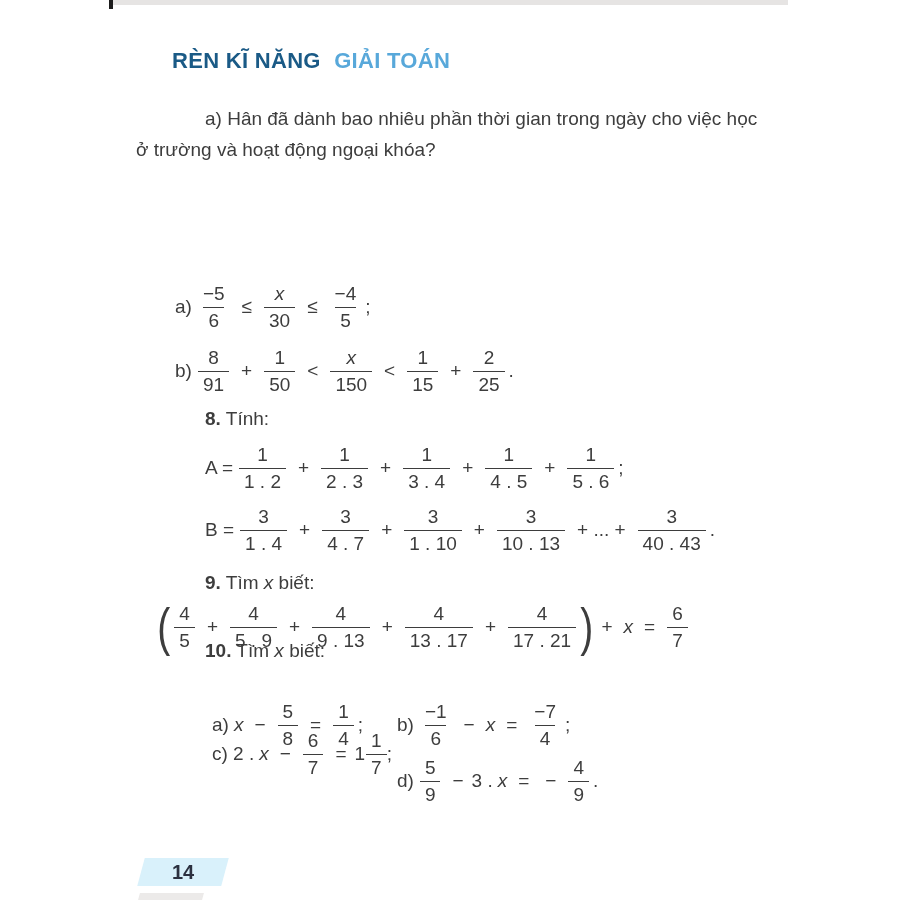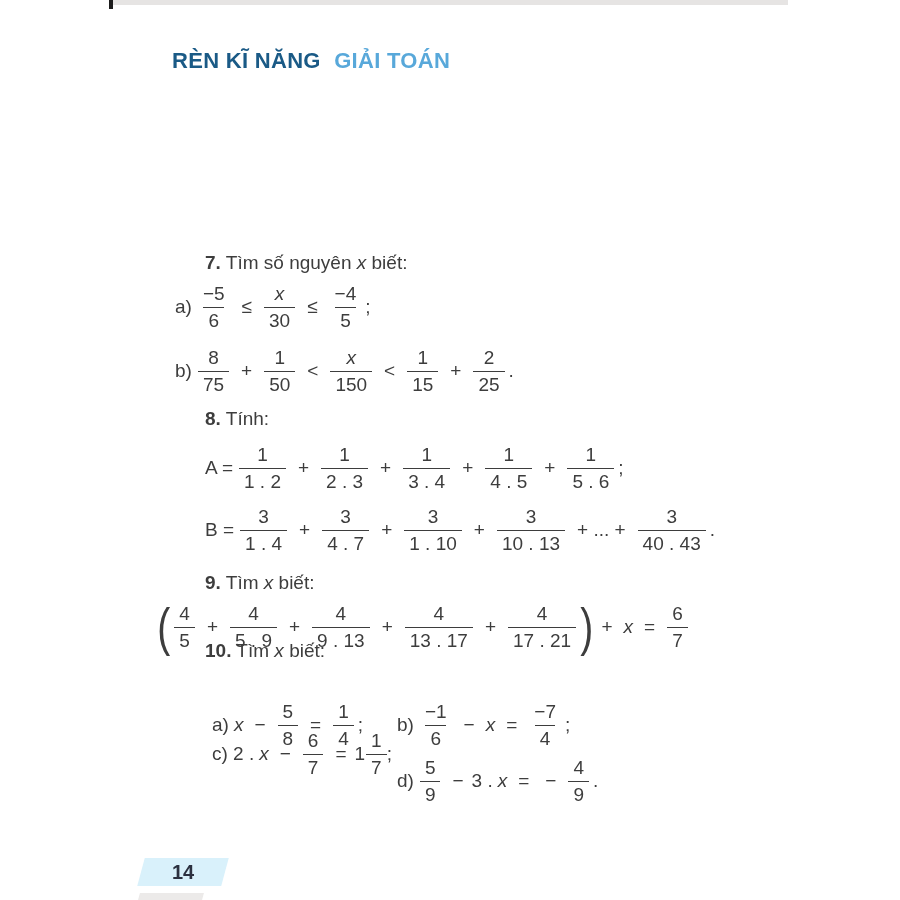--- a/index.html
+++ b/index.html
@@ -55,23 +55,26 @@
 <div id="page">
 
   <div class="top-strip"></div>
   <div class="top-tick"></div>
 
   <div class="header">
     <span class="strong">RÈN KĨ NĂNG</span>
     <span class="light">GIẢI TOÁN</span>
   </div>
 
-
-
-  <div class="heading" style="top:252px;"><span class="bold">7.</span><span class="txt"> Tìm số nguyên </span><span class="var">x</span><span class="txt"> biết:</span></div>
+  <div class="para" style="top:103px;">
+    <div class="line indent">a) Hân đã dành bao nhiêu phần thời gian trong ngày cho việc học</div>
+    <div class="line">ở trường và hoạt động ngoại khóa?</div>
+  </div>
+
+
   <div class="formula" style="left:175px;top:283px;">
       <span class="txt">a) </span>
       <span class="frac">
         <span class="num">−5</span>
         <span class="den">6</span>
       </span>
       <span class="op">≤</span>
       <span class="frac">
         <span class="num var">x</span>
         <span class="den">30</span>
@@ -80,21 +83,21 @@
       <span class="frac">
         <span class="num">−4</span>
         <span class="den">5</span>
       </span>
       <span class="txt">;</span>
     </div>
   <div class="formula" style="left:175px;top:347px;">
       <span class="txt">b) </span>
       <span class="frac">
         <span class="num">8</span>
-        <span class="den">75</span>
+        <span class="den">91</span>
       </span>
       <span class="op">+</span>
       <span class="frac">
         <span class="num">1</span>
         <span class="den">50</span>
       </span>
       <span class="op">&lt;</span>
       <span class="frac">
         <span class="num var">x</span>
         <span class="den">150</span>

